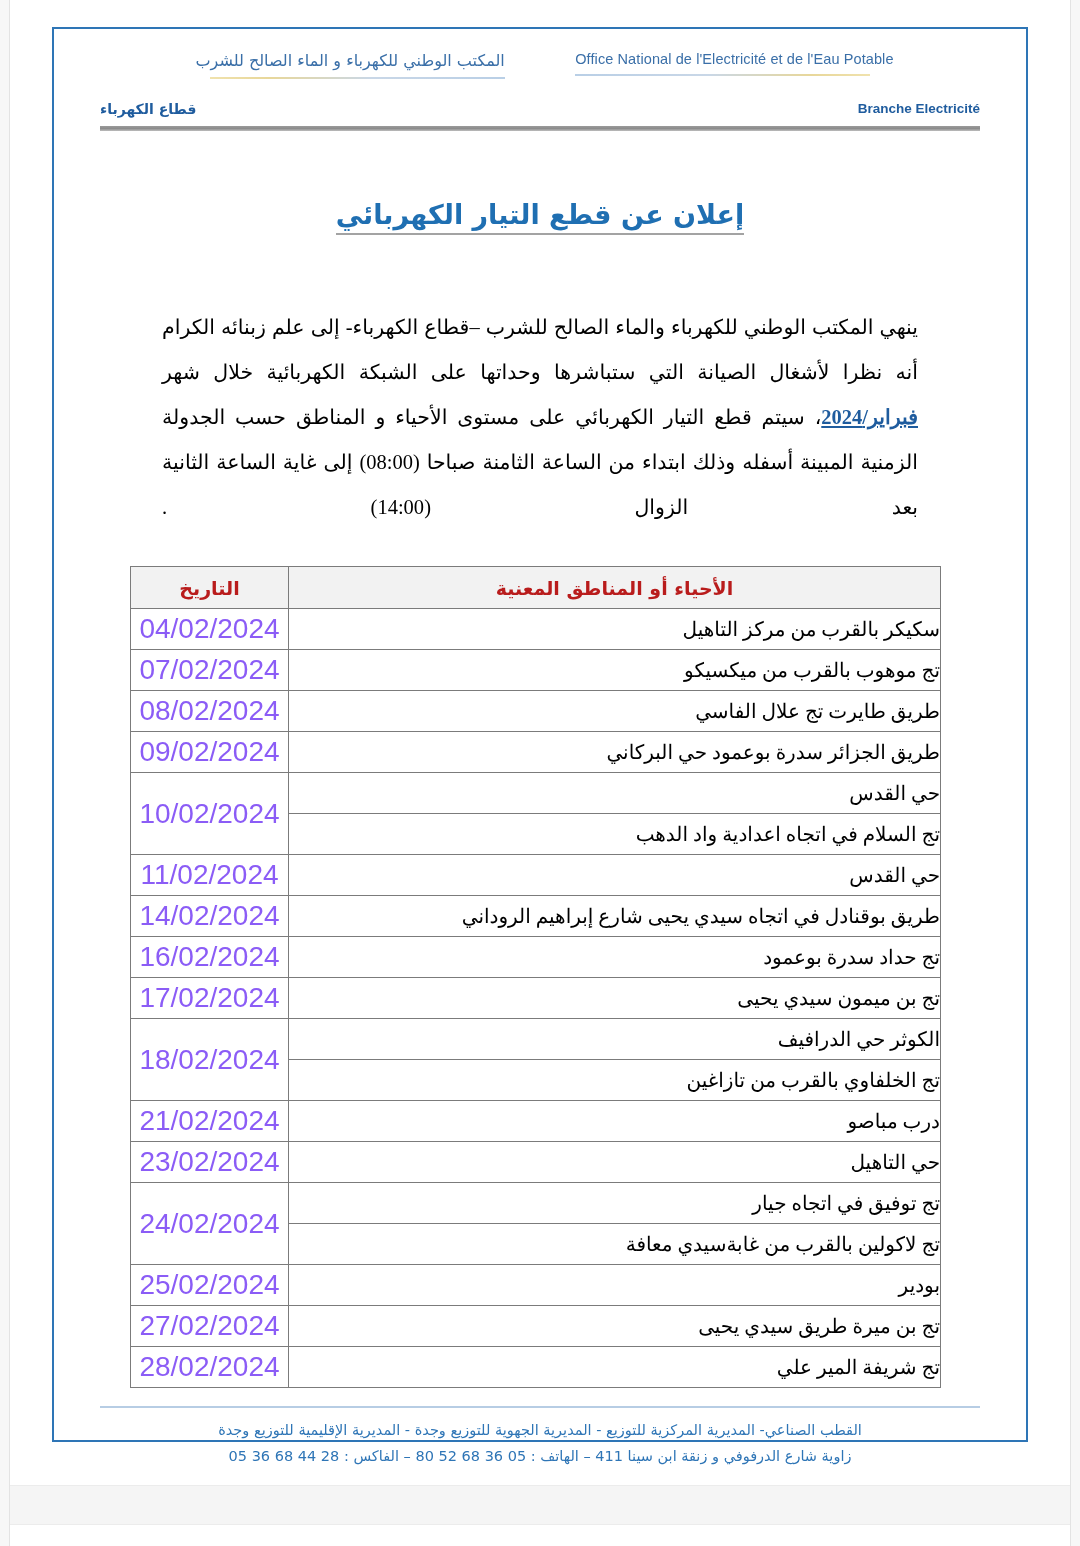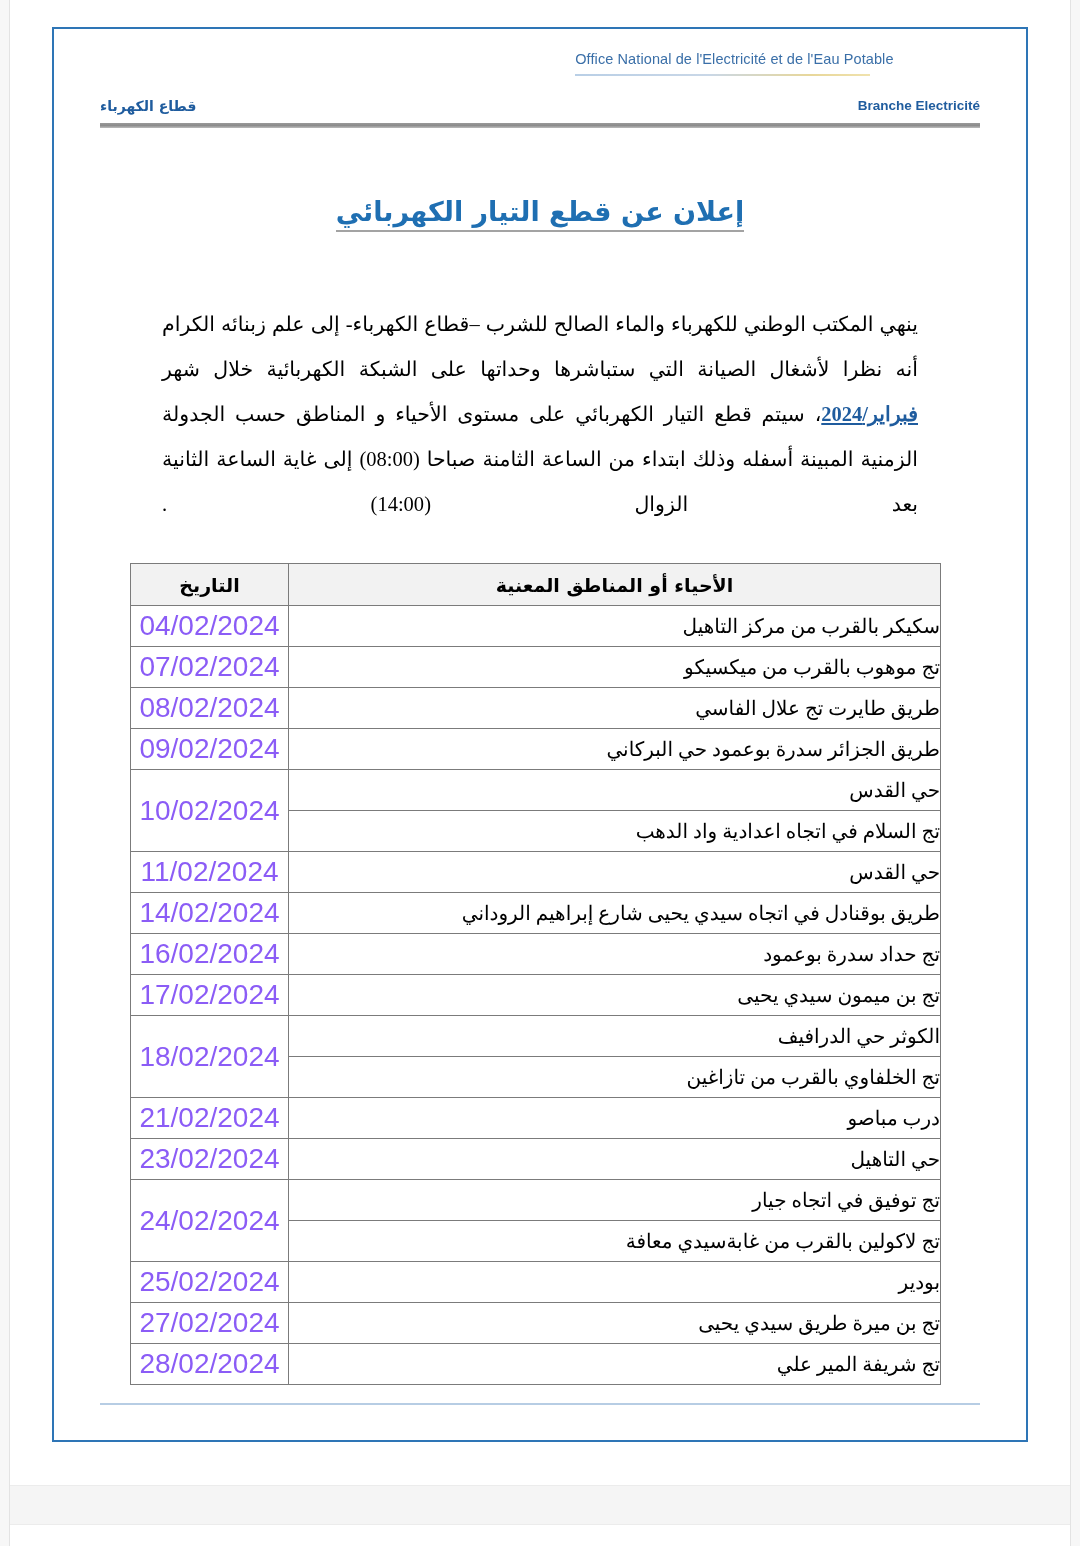--- a/index.html
+++ b/index.html
@@ -172,21 +172,21 @@
   table.outage td {
     border: 1.6px solid #7b7b7b;
     padding: 0;
     vertical-align: middle;
   }
   table.outage th {
     background: #f2f2f2;
     font-family: "DejaVu Sans", sans-serif;
     font-size: 19px;
     font-weight: bold;
-    color: #000000;
+    color: #b91c1c;
     height: 42px;
     text-align: center;
   }
   th.col-date, td.col-date { width: 158px; }
   th.col-area, td.col-area { width: 652px; }
 
   td.col-date {
     text-align: center;
     font-family: Liberation Sans, sans-serif;
     font-size: 28px;
@@ -226,20 +226,24 @@
 <div class="gutter-right"></div>
 <div class="below-band"></div>
 
 <div class="page">
 
   <div class="doc-header">
     <div class="hdr-row1">
       <div class="hdr-fr">
         <div class="line1">Office National de l'Electricité et de l'Eau Potable</div>
         <div class="rule-grad-fr"></div>
+      </div>
+      <div class="hdr-ar">
+        <div class="line1">المكتب الوطني للكهرباء و الماء الصالح للشرب</div>
+        <div class="rule-grad-ar"></div>
       </div>
     </div>
     <div class="hdr-row2">
       <div class="branche">Branche Electricité</div>
       <div class="secteur">قطاع الكهرباء</div>
     </div>
   </div>
   <div class="hdr-bar"></div>
 
   <div class="doc-title">
@@ -330,14 +334,18 @@
           </tr>
           <tr>
             <td class="col-area">تج شريفة المير علي</td>
             <td class="col-date">28/02/2024</td>
           </tr>
         </tbody>
     </table>
   </div>
 
   <div class="footer-rule"></div>
+  <div class="doc-footer">
+    <div class="fline1">القطب الصناعي- المديرية المركزية للتوزيع - المديرية الجهوية للتوزيع وجدة - المديرية الإقليمية للتوزيع وجدة</div>
+    <div class="fline2">زاوية شارع الدرفوفي و زنقة ابن سينا 411 – الهاتف :  05 36 68 52 80 – الفاكس  :  28 44 68 36 05</div>
+  </div>
 
 </div>
 
 </body></html>

